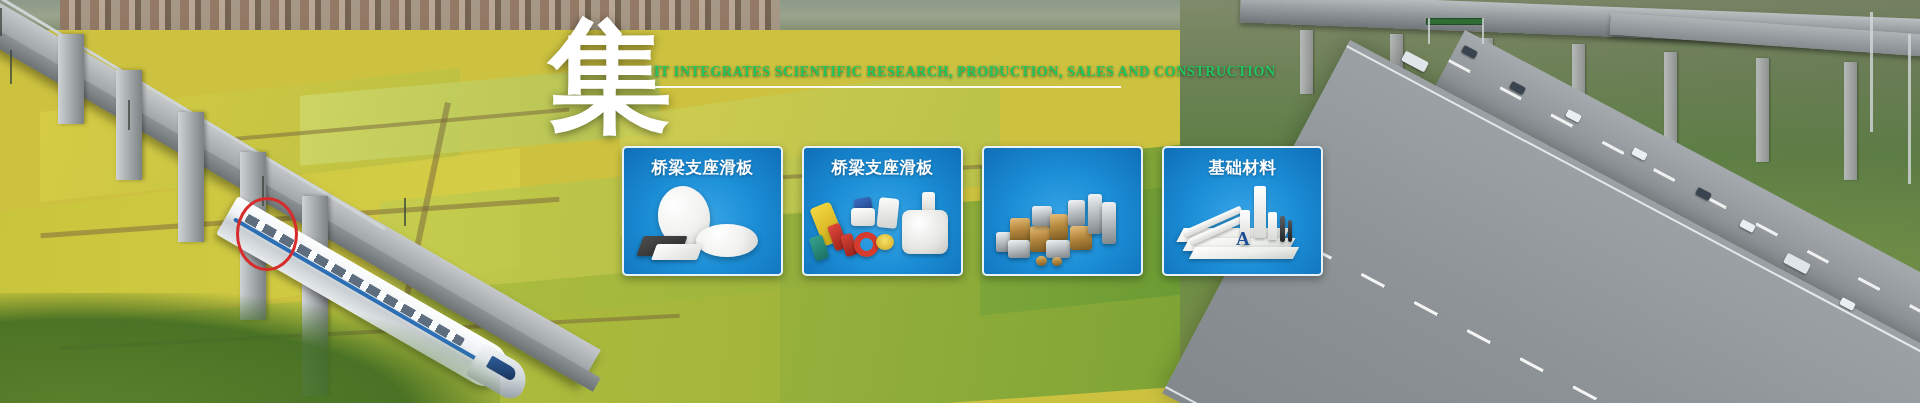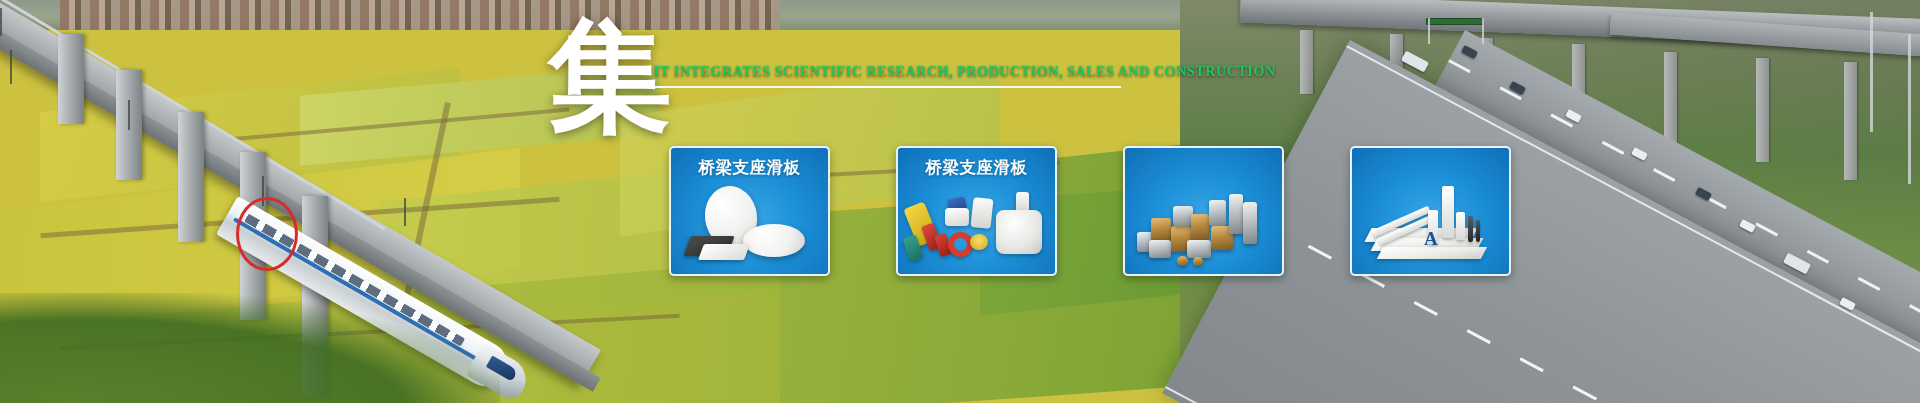--- a/index.html
+++ b/index.html
@@ -250,21 +250,20 @@
   }
   .card {
     position: relative;
     width: 161px; height: 130px;
     border-radius: 5px;
     background: radial-gradient(ellipse at 50% 58%, #3aa7e8 0%, #1b8ed6 48%, #0f6fb8 100%);
     border: 2px solid rgba(255,255,255,.9);
     box-shadow: 0 3px 9px rgba(0,0,0,.32);
     overflow: hidden;
     cursor: pointer;
-    margin-left: 47px;
   }
   .card-title {
     position: relative; z-index: 3;
     margin-top: 9px; text-align: center;
     font-family: "Liberation Sans", sans-serif;
     font-size: 16.5px; font-weight: 700; color: #ffffff;
     letter-spacing: .5px;
     text-shadow: 0 1px 3px rgba(0,0,0,.35);
   }
   .card-art {
@@ -499,20 +498,21 @@
         <div class="bush st b8"></div>
         <div class="bush bz b9"></div>
         <div class="bush st b10"></div>
         <div class="bush st b11"></div>
         <div class="bush bz b12"></div>
         <div class="bush bz b13"></div>
       </div>
     </div>
 
     <div class="card">
+      <div class="card-title">基础材料</div>
       <div class="card-art">
         <div class="sheet s1"></div>
         <div class="sheet s2"></div>
         <div class="sheet s3"></div>
         <div class="rod rd1"></div>
         <div class="rod rd2"></div>
         <div class="rod rd3"></div>
         <div class="rod rd4"></div>
         <div class="rod rd5"></div>
         <div class="rod rd-dark"></div>

